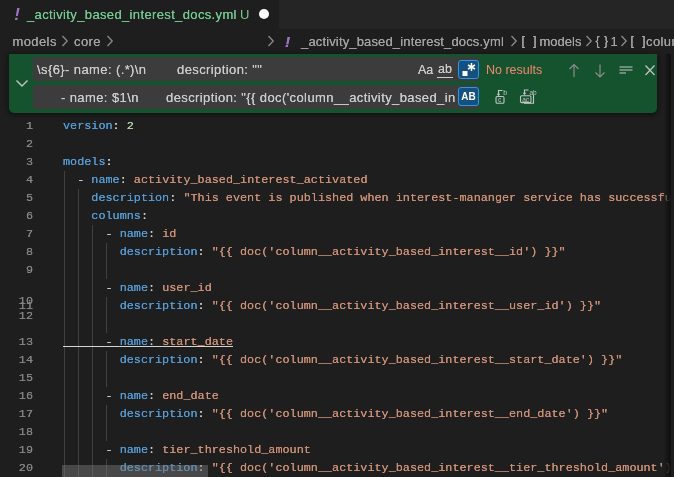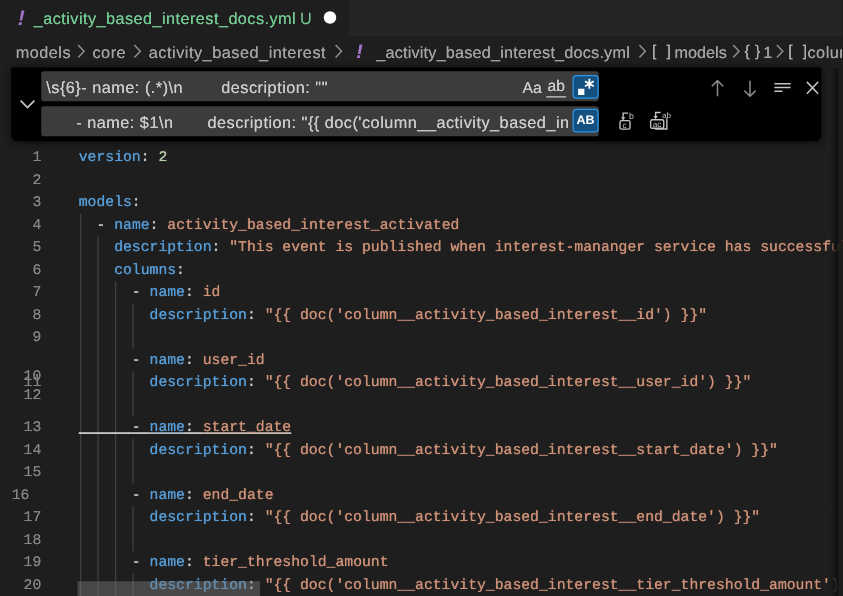--- a/index.html
+++ b/index.html
@@ -28,21 +28,21 @@
   .k{color:#569cd6;margin-top:36px;}
   .s{color:#ce9178;}
   .n{color:#b5cea8;}
   .p{color:#cccccc;}
   
   #redge1{left:664px;top:54px;width:7px;height:423px;background:linear-gradient(90deg, rgba(20,20,20,0) 0%, rgba(17,17,17,0.8) 55%, #101010 100%);}
   #redge2{left:671px;top:54px;width:3px;height:423px;background:#1d1d1d;}
   
   #hscroll{left:62px;top:465px;width:146px;height:12px;background:rgba(121,121,121,0.47);}
   
-  #find{left:9px;top:54px;width:648px;height:59px;background:#000000;
+  #find{left:9px;top:54px;width:648px;height:59px;background:#14532d;
         border-radius:0 0 5px 5px;box-shadow:0 1px 5px 1px rgba(0,0,0,0.45);}
   #toggler{left:0px;top:0px;width:24px;height:58px;}
   .finput{position:absolute;left:24px;width:446px;height:24px;background:#3c3c3c;border-radius:2px;}
   .ftext{position:absolute;top:1.5px;height:24px;line-height:24px;font-size:13px;letter-spacing:0.4px;color:#cccccc;white-space:pre;text-shadow:0 0 0.4px currentColor;}
   .togglebox{position:absolute;width:21px;height:19px;border-radius:3px;}
   .active-opt{background:#155180;border:1px solid #2c96e8;box-sizing:border-box;}
   #noresults{left:477px;top:4px;width:80px;height:24px;line-height:24px;font-size:12.5px;color:#f48771;}
   .fico{position:absolute;top:6.5px;width:20px;height:19px;color:#c5c5c5;}
 </style>
 </head>
@@ -58,21 +58,20 @@
 
   <div class="abs" id="crumbs">
       <span class="bc" style="left:12.5px;">models</span>
       <span class="bc" style="left:61px;"><svg width="8" height="25" viewBox="0 0 8 25">
           <path d="M1.5 7 L6.2 12 L1.5 17" stroke="#8a8a8a" stroke-width="1.3" fill="none"></path>
         </svg></span>
       <span class="bc" style="left:74px;">core</span>
       <span class="bc" style="left:105.5px;"><svg width="8" height="25" viewBox="0 0 8 25">
           <path d="M1.5 7 L6.2 12 L1.5 17" stroke="#8a8a8a" stroke-width="1.3" fill="none"></path>
         </svg></span>
-      <span class="bc" style="left:119px;letter-spacing:0.42px;">activity_based_interest</span>
       <span class="bc" style="left:266.5px;"><svg width="8" height="25" viewBox="0 0 8 25">
           <path d="M1.5 7 L6.2 12 L1.5 17" stroke="#8a8a8a" stroke-width="1.3" fill="none"></path>
         </svg></span>
       <span class="bc bcicon" style="left:285px;">!</span>
       <span class="bc" style="left:301px;letter-spacing:0.15px;">_activity_based_interest_docs.yml</span>
       <span class="bc" style="left:510px;"><svg width="8" height="25" viewBox="0 0 8 25">
           <path d="M1.5 7 L6.2 12 L1.5 17" stroke="#8a8a8a" stroke-width="1.3" fill="none"></path>
         </svg></span>
       <span class="bc sym" style="left:521.5px;">[&nbsp;&nbsp;]</span>
       <span class="bc" style="left:539.5px;letter-spacing:0;">models</span>
@@ -167,21 +166,21 @@
   <div class="ln" style="top:292px;">10</div>
   <div class="cl" style="top:278.5px;">      <span class="p">- </span><span class="k">name</span><span class="p">:</span> <span class="s">user_id</span></div>
   <div class="ln" style="top:296.5px;">11</div>
   <div class="cl" style="top:296.5px;">        <span class="k">description</span><span class="p">:</span> <span class="s">"{{ doc('column__activity_based_interest__user_id') }}"</span></div>
   <div class="ln" style="top:307px;">12</div>
   <div class="ln" style="top:332.5px;">13</div>
   <div class="cl" style="top:332.5px;text-decoration:underline;">      <span class="p">- </span><span class="k">name</span><span class="p">:</span> <span class="s">start_date</span></div>
   <div class="ln" style="top:350.5px;">14</div>
   <div class="cl" style="top:350.5px;">        <span class="k">description</span><span class="p">:</span> <span class="s">"{{ doc('column__activity_based_interest__start_date') }}"</span></div>
   <div class="ln" style="top:368.5px;">15</div>
-  <div class="ln" style="top:386.5px;text-align:center;">16</div>
+  <div class="ln" style="top:386.5px;">16</div>
   <div class="cl" style="top:386.5px;">      <span class="p">- </span><span class="k">name</span><span class="p">:</span> <span class="s">end_date</span></div>
   <div class="ln" style="top:404.5px;">17</div>
   <div class="cl" style="top:404.5px;">        <span class="k">description</span><span class="p">:</span> <span class="s">"{{ doc('column__activity_based_interest__end_date') }}"</span></div>
   <div class="ln" style="top:422.5px;">18</div>
   <div class="ln" style="top:440.5px;">19</div>
   <div class="cl" style="top:440.5px;">      <span class="p">- </span><span class="k">name</span><span class="p">:</span> <span class="s">tier_threshold_amount</span></div>
   <div class="ln" style="top:458.5px;">20</div>
   <div class="cl" style="top:458.5px;">        <span class="k">description</span><span class="p">:</span> <span class="s">"{{ doc('column__activity_based_interest__tier_threshold_amount') }}"</span></div>
   </div>
 
@@ -209,20 +208,21 @@
       </div>
     </div>
 
     <div class="finput" style="top:30.5px;">
       <div style="position:absolute;left:0;top:0;width:456px;height:24px;overflow:hidden;">
         <span class="ftext" style="left:28px;">- name: $1\n</span>
         <span class="ftext" style="left:133px;">description: "{{ doc('column__activity_based_in</span>
       </div>
       <div class="togglebox active-opt" style="left:425px;top:2.5px;color:#ffffff;font-size:10px;font-weight:700;text-align:center;line-height:18px;">AB</div>
     </div>
+    <div class="abs" id="noresults">No results</div>
 
     <div class="fico" style="left:555px;"><svg width="20" height="19" viewBox="0 0 20 19">
           <path d="M10 16 V3.5 M5.5 8 L10 3.5 L14.5 8" stroke="#8c8c8c" stroke-width="1.2" fill="none"></path>
         </svg></div>
     <div class="fico" style="left:581px;"><svg width="20" height="19" viewBox="0 0 20 19">
           <path d="M10 3.5 V16 M5.5 11.5 L10 16 L14.5 11.5" stroke="#8c8c8c" stroke-width="1.2" fill="none"></path>
         </svg></div>
     <div class="fico" style="left:607px;"><svg width="20" height="19" viewBox="0 0 20 19">
           <path d="M3.5 6 H16.5 M3.5 9 H16.5 M3.5 12 H10" stroke="#c5c5c5" stroke-width="1.1" fill="none"></path>
         </svg></div>

